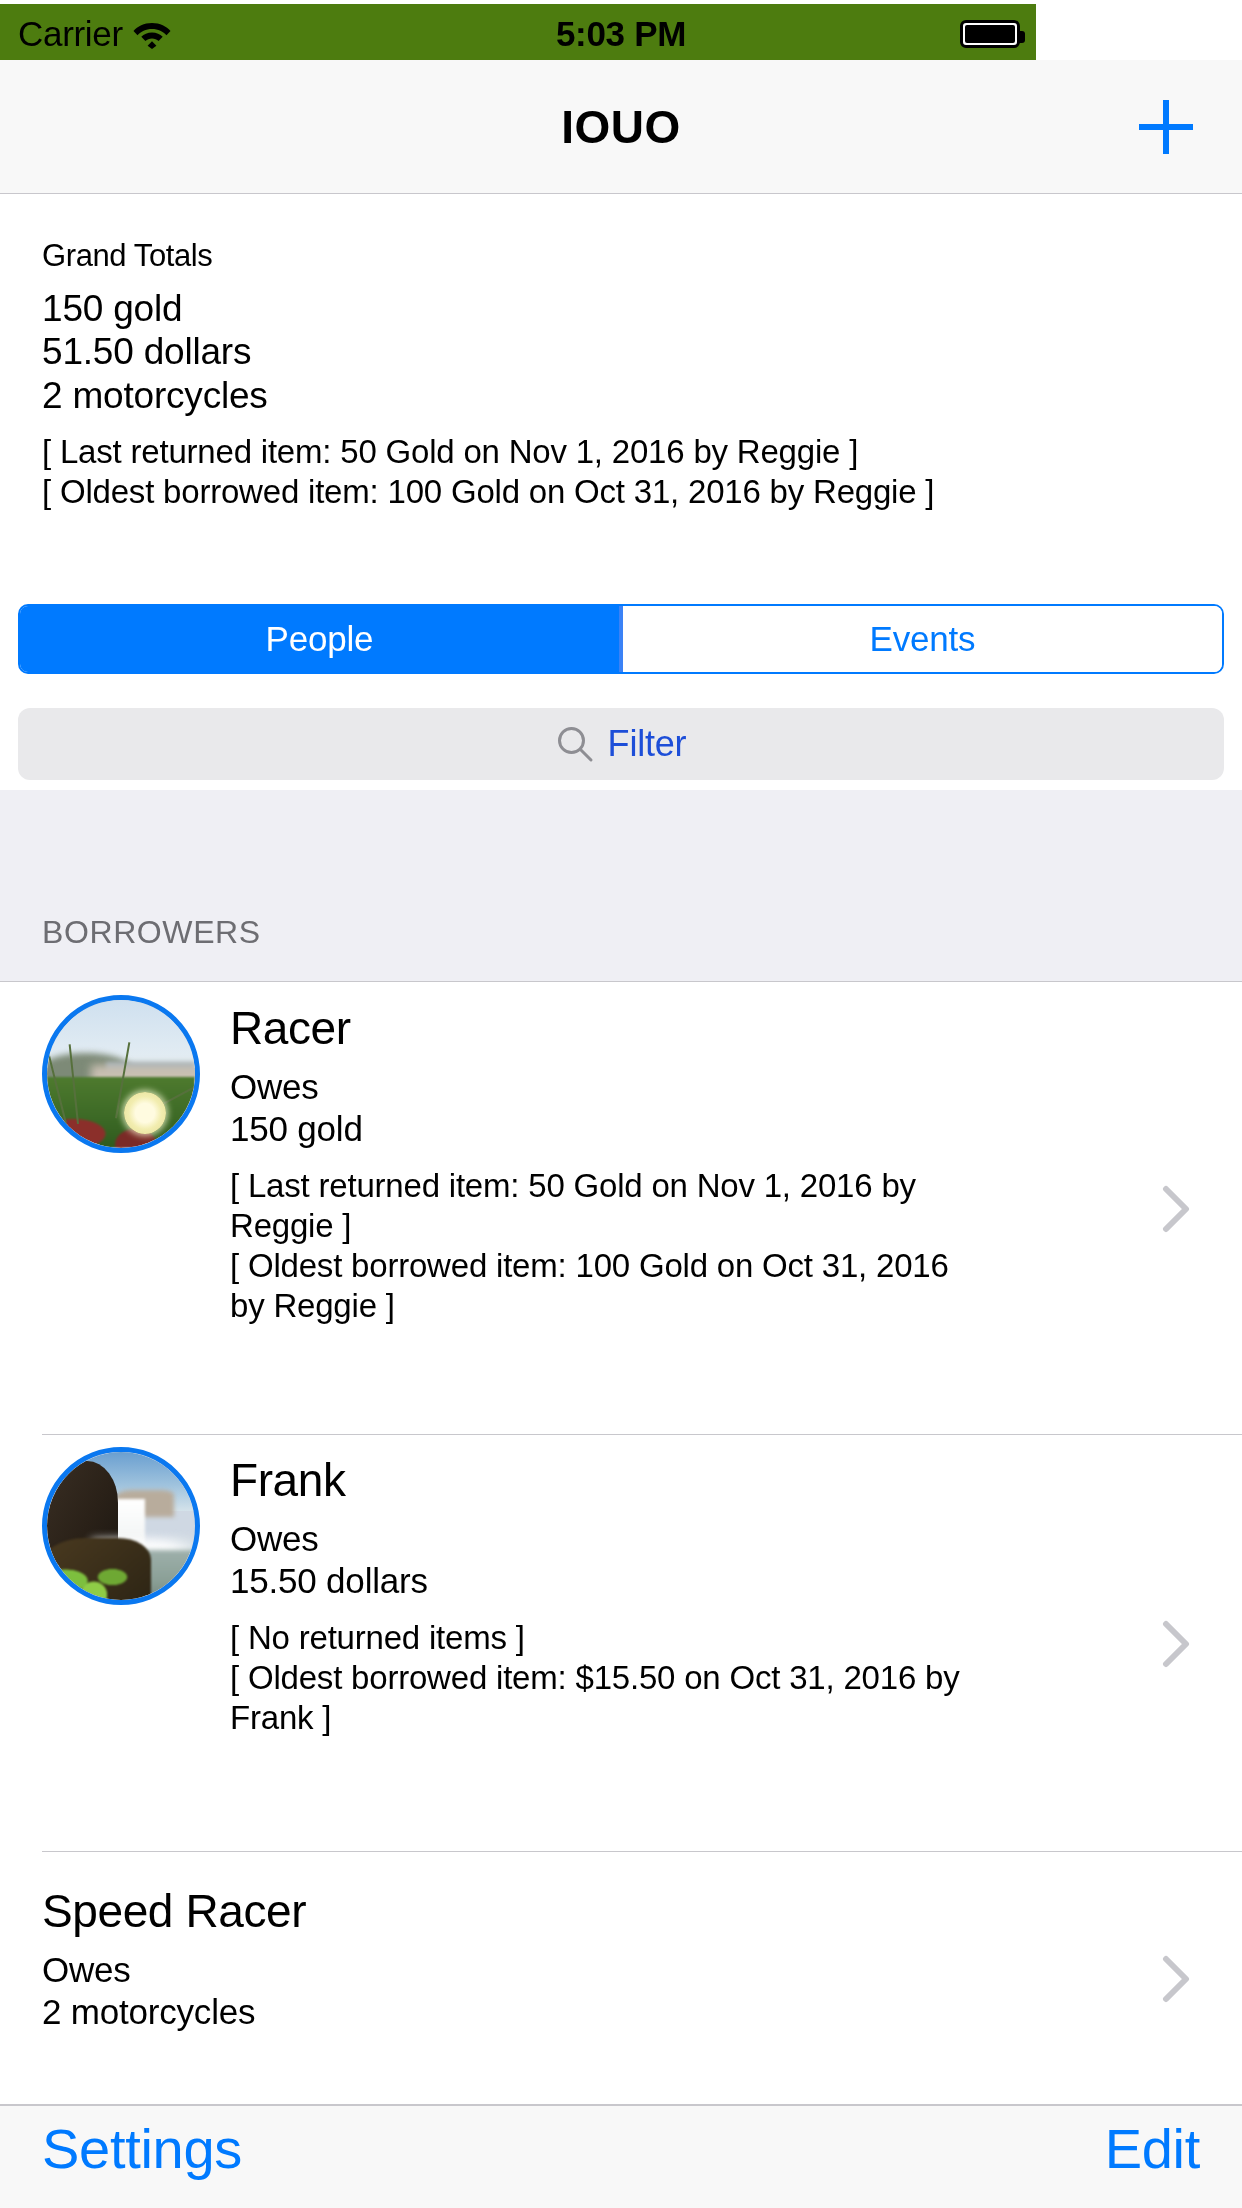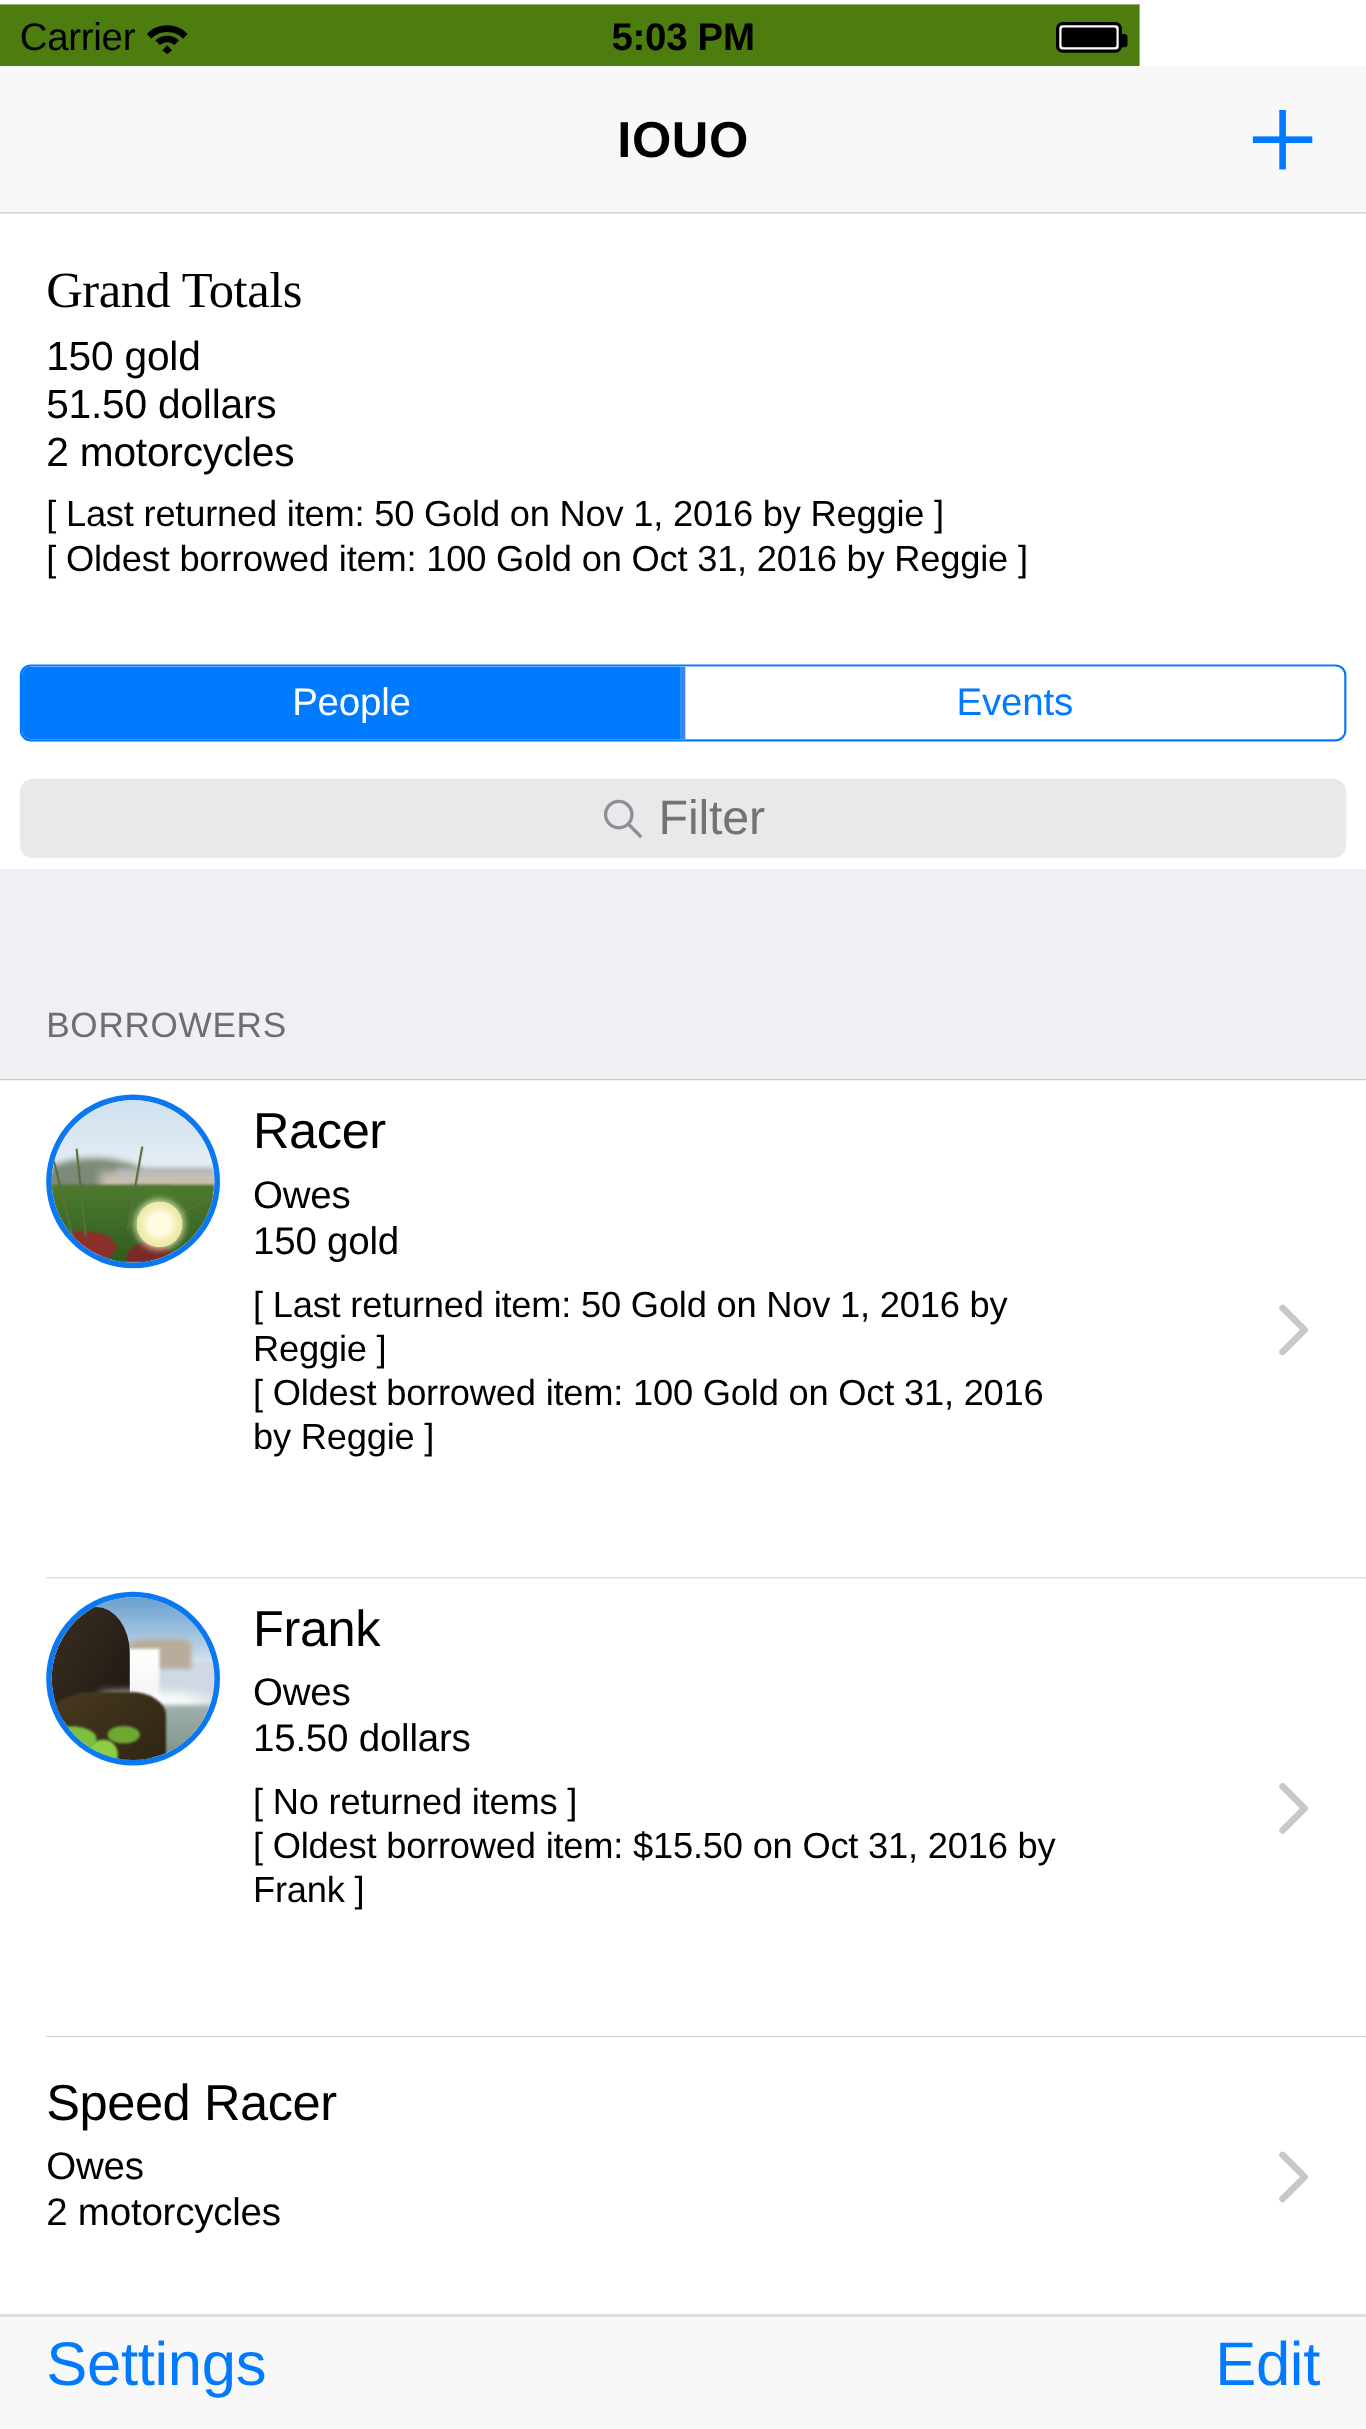--- a/index.html
+++ b/index.html
@@ -90,23 +90,22 @@
   }
 
   
   #totals-block {
     position: absolute; top: 195px; left: 0;
     width: 1242px;
     padding: 45px 42px 0 42px;
     background: #ffffff;
   }
   #grand-totals-title {
-    font-size: 46px; color: #000; line-height: 1.05;
+    font-size: 31px; color: #000; line-height: 1.05;
     letter-spacing: -0.4px;
-    font-family: Liberation Serif, serif;
   }
   .totals-line {
     font-size: 37px; color: #000; line-height: 1.18;
     letter-spacing: -0.2px;
   }
   #totals-amounts { margin-top: 14px; }
   #totals-notes { margin-top: 14px; }
   .totals-note {
     font-size: 33px; color: #000; line-height: 1.22;
     letter-spacing: -0.2px;
@@ -142,21 +141,21 @@
     position: absolute; top: 708px; left: 18px;
     width: 1206px; height: 72px;
     background: #E9E9EB;
     border-radius: 12px;
     display: flex; align-items: center; justify-content: center;
     gap: 14px;
     cursor: text;
   }
   #search-icon { display: block; }
   #filter-placeholder {
-    font-size: 44px; color: #737373; letter-spacing: -0.2px;
+    font-size: 36px; color: #1d4ed8; letter-spacing: -0.2px;
   }
 
   
   #section-header {
     position: absolute; top: 790px; left: 0;
     width: 1242px; height: 192px;
     background: #EFEFF4;
     border-bottom: 1px solid #C8C7CC;
   }
   #section-header-label {

